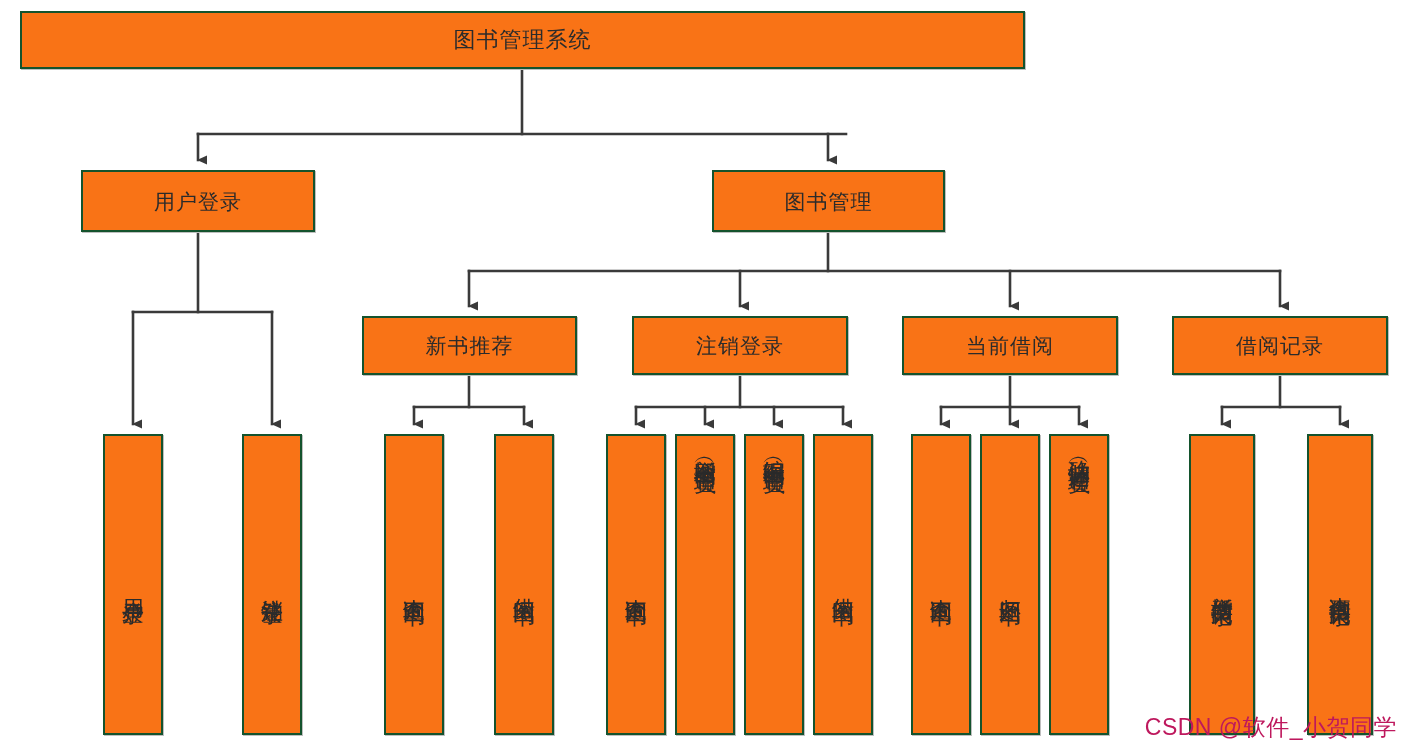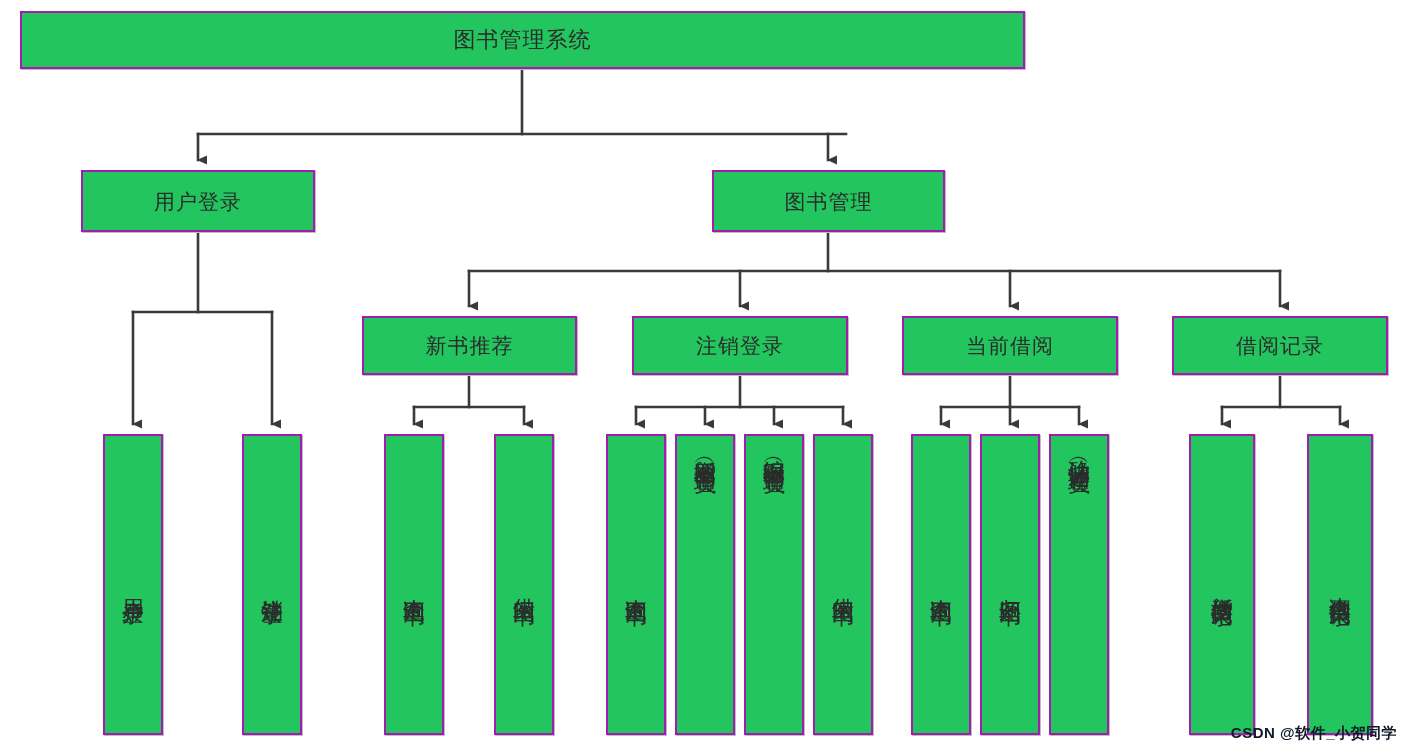--- a/index.html
+++ b/index.html
@@ -1,36 +1,36 @@
 <!DOCTYPE html>
 <html><head>
 <meta charset="utf-8">
 <style>
   html,body{margin:0;padding:0;background:#ffffff;}
   body{font-family:"Liberation Sans","DejaVu Sans",sans-serif;}
   #stage{position:relative;width:1405px;height:747px;background:#fff;overflow:hidden;}
   #wires{position:absolute;left:0;top:0;width:1405px;height:747px;}
 
-  .node{position:absolute;box-sizing:border-box;background:#22c55e;
-        border:2px solid #a21caf;
+  .node{position:absolute;box-sizing:border-box;background:#f97316;
+        border:2px solid #14532d;
         box-shadow:1px 1px 0 #bfbfbf;
         display:flex;align-items:center;justify-content:center;}
   .node .lbl{color:#2b2b2b;letter-spacing:1px;white-space:nowrap;}
 
   .node.h .lbl{font-size:21px;line-height:1;}
   .node.root .lbl{font-size:22px;}
 
   .node.leaf{align-items:flex-start;justify-content:center;padding-top:6px;}
   .node.leaf .lbl{
      writing-mode:vertical-rl; text-orientation:upright;
      font-size:22px;line-height:1.18;letter-spacing:2px;white-space:normal;}
   .node.leaf.mid{align-items:center;padding-top:0;}
 
-  #watermark{position:absolute;right:8px;bottom:4px;font-size:15px;
-             color:#0f172a;letter-spacing:0.5px;white-space:nowrap;font-weight:bold;}
+  #watermark{position:absolute;right:8px;bottom:4px;font-size:23px;
+             color:#be185d;letter-spacing:0.5px;white-space:nowrap;}
 </style>
 </head>
 <body>
 
 <div id="stage">
 
   <svg id="wires" viewBox="0 0 1405 747" xmlns="http://www.w3.org/2000/svg">
     <defs>
       <marker id="ah" markerWidth="11" markerHeight="11" refX="5.2" refY="9.4" orient="auto" markerUnits="userSpaceOnUse">
         <path d="M0.6,0 L9.8,0 L5.2,10.4 Z" fill="#3a3a3a"></path>

